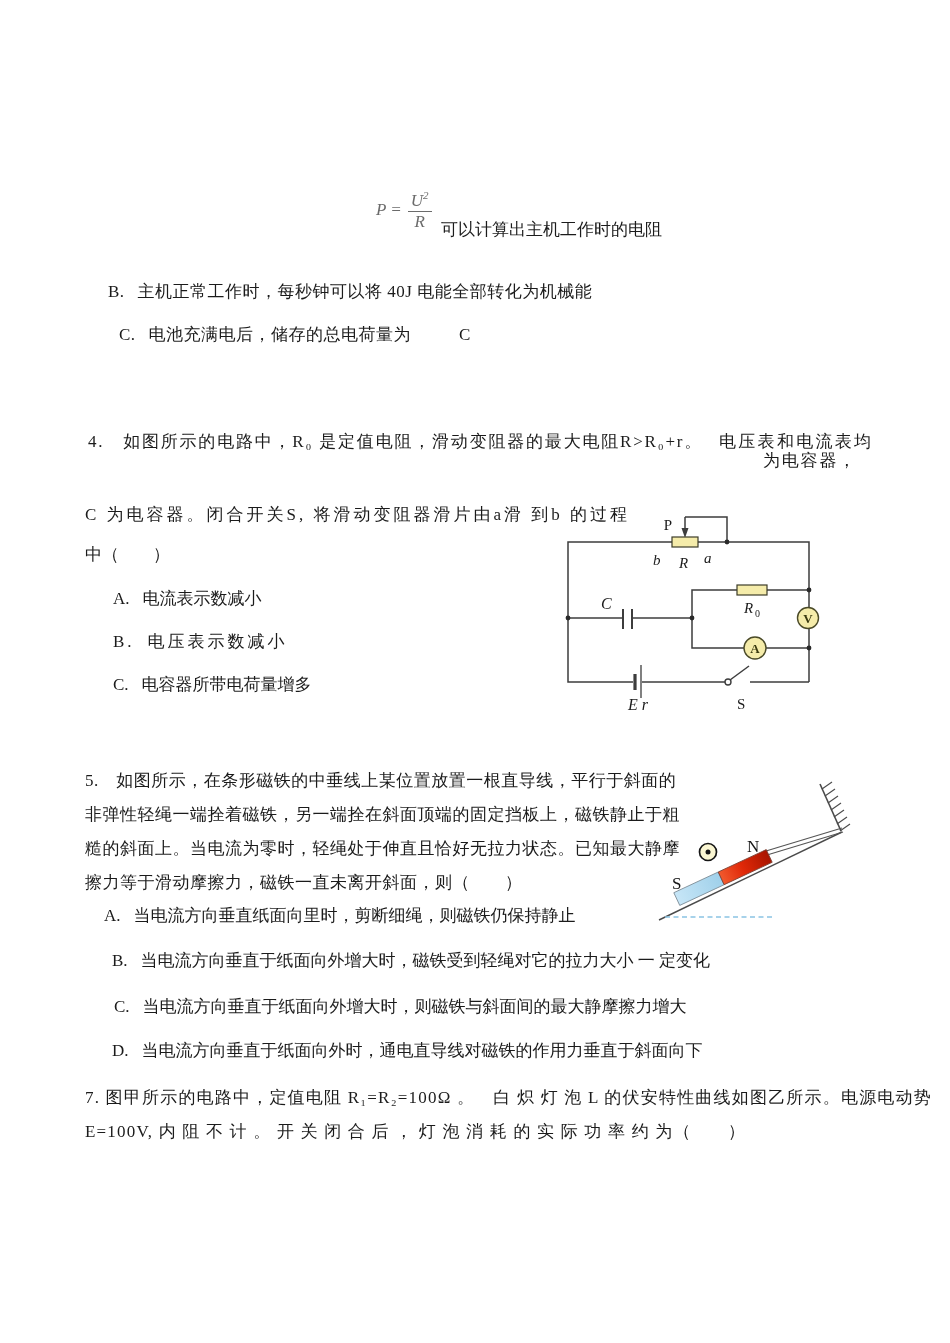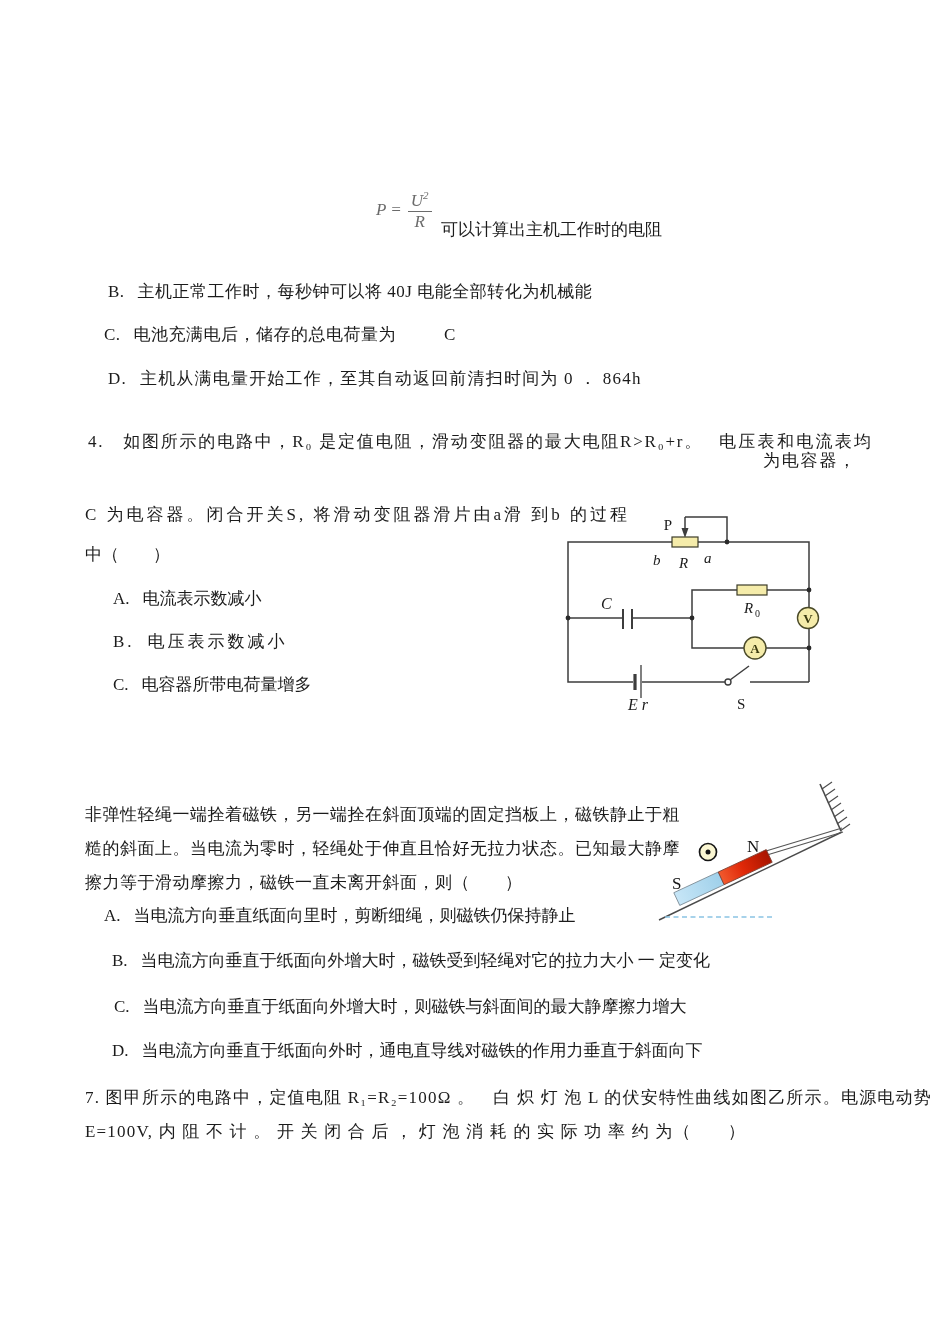--- a/index.html
+++ b/index.html
@@ -38,27 +38,24 @@
       <span class="f-den">R</span>
     </span>
   </div>
 
   <div class="abs" style="left:441px;top:219px">可以计算出主机工作时的电阻</div>
 
   <div class="abs ls05" style="left:108px;top:281px">
     <span class="opt-label">B.</span><span>主机正常工作时，每秒钟可以将 40J 电能全部转化为机械能</span>
   </div>
 
-  <div class="abs ls05" style="left:104px;top:324px">
+  <div class="abs ls05" style="left:119px;top:324px">
     <span class="opt-label">C.</span><span>电池充满电后，储存的总电荷量为</span><span class="spacer48"></span><span>C</span>
   </div>
 
-  <div class="abs ls1" style="left:108px;top:368px">
-    <span class="opt-label">D.</span><span>主机从满电量开始工作，至其自动返回前清扫时间为 0 ． 864h</span>
-  </div>
 
   <div class="abs ls18" style="left:88px;top:431px">4.　如图所示的电路中，R₀ 是定值电阻，滑动变阻器的最大电阻R&gt;R₀+r。</div>
   <div class="abs ls23" style="left:719px;top:431px">电压表和电流表均</div>
   <div class="abs ls18" style="left:763px;top:450px">为电容器，</div>
   <div class="abs ls3" style="left:85px;top:504px">C 为电容器。闭合开关S, 将滑动变阻器滑片由a滑 到b 的过程</div>
   <div class="abs" style="left:85px;top:544px">中（　　）</div>
 
   <div class="abs" style="left:113px;top:588px">
     <span class="opt-label">A.</span><span>电流表示数减小</span>
   </div>
@@ -135,20 +132,21 @@
     <text x="151" y="60" class="sv-italic" font-size="15" fill="#1b1b1b">a</text>
     <text x="48" y="106" class="sv-italic" font-size="16" fill="#1b1b1b">C</text>
     <g>
       <text x="191" y="110" class="sv-italic" font-size="15" fill="#1b1b1b">R</text>
       <text x="202" y="114" font-size="10" fill="#1b1b1b">0</text>
     </g>
     <text x="75" y="207" class="sv-italic" font-size="16" fill="#1b1b1b">E r</text>
     <text x="184" y="206" font-size="15" fill="#1b1b1b">S</text>
   </svg>
 
+  <div class="abs ls05" style="left:85px;top:770px">5.　如图所示，在条形磁铁的中垂线上某位置放置一根直导线，平行于斜面的</div>
   <div class="abs ls05" style="left:85px;top:804px">非弹性轻绳一端拴着磁铁，另一端拴在斜面顶端的固定挡板上，磁铁静止于粗</div>
   <div class="abs ls05" style="left:85px;top:838px">糙的斜面上。当电流为零时，轻绳处于伸直且恰好无拉力状态。已知最大静摩</div>
   <div class="abs ls05" style="left:85px;top:872px">擦力等于滑动摩擦力，磁铁一直未离开斜面，则（　　）</div>
 
   <svg class="abs" style="left:645px;top:772px" width="215" height="155" viewBox="0 0 215 155">
     <defs>
       <linearGradient id="magRed" x1="0" y1="0" x2="1" y2="0">
         <stop offset="0" stop-color="#f15a2e"></stop>
         <stop offset="0.45" stop-color="#e02808"></stop>
         <stop offset="1" stop-color="#a81500"></stop>

